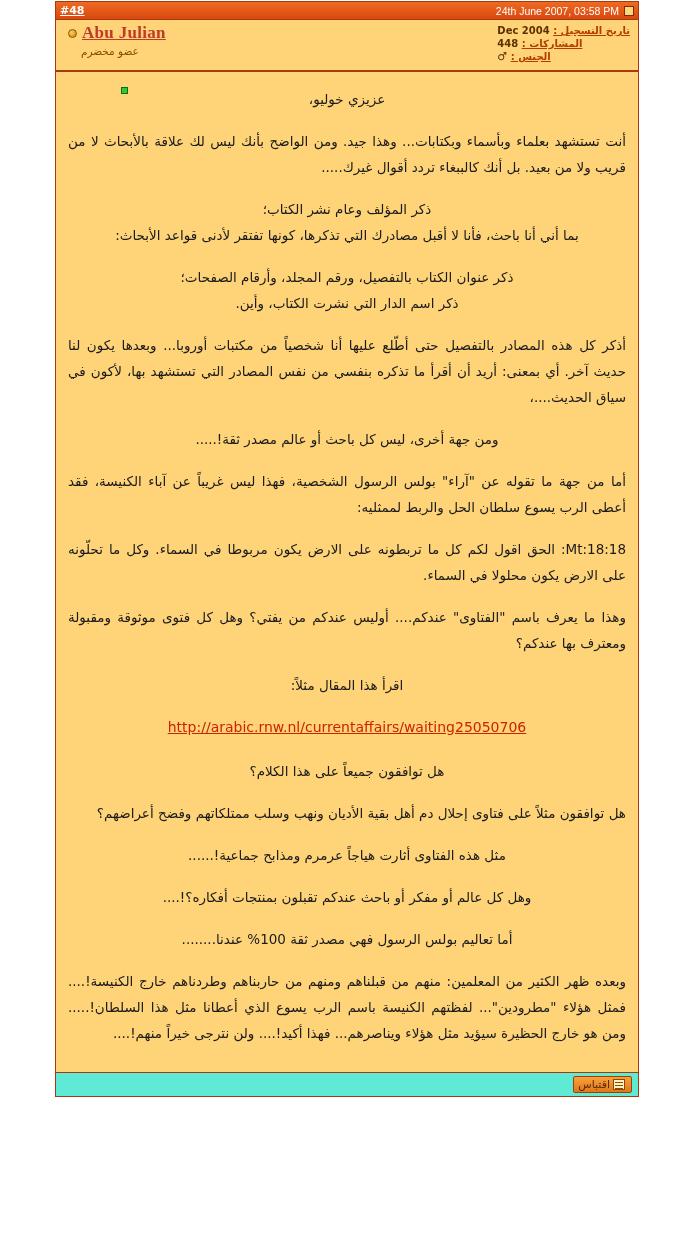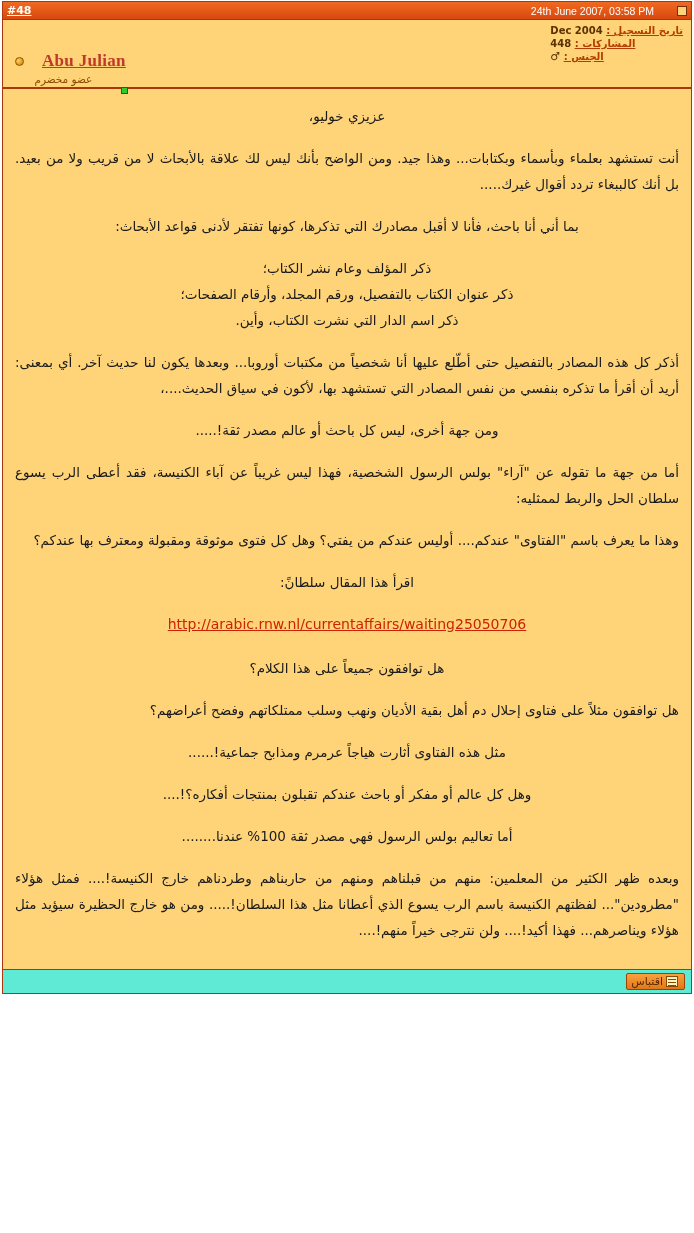--- a/index.html
+++ b/index.html
@@ -9,21 +9,21 @@
     background: #ffffff;
     font-family: "DejaVu Sans", "Liberation Sans", sans-serif;
   }
   .page {
     width: 694px;
     min-height: 1233px;
     background: #ffffff;
     position: relative;
   }
   .post {
-    width: 690px;
+    width: 584px;
     margin: 1px auto 0 auto;
     border: 1px solid #a8390c;
     background: #ffd479;
     direction: rtl;
   }
   
   .post-header {
     display: flex;
     flex-direction: row-reverse;
     align-items: center;
@@ -38,21 +38,21 @@
     color: #ffffff;
     font-size: 11px;
     font-weight: bold;
     text-decoration: underline;
     direction: ltr;
     unicode-bidi: bidi-override;
   }
   .post-date-wrap {
     display: flex;
     align-items: center;
-    gap: 23px;
+    gap: 5px;
     direction: ltr;
   }
   .post-date {
     color: #ffffff;
     font-size: 10.5px;
     font-family: "Liberation Sans", sans-serif;
   }
   .date-icon {
     width: 10px;
     height: 10px;
@@ -98,22 +98,21 @@
   .user-right {
     text-align: left;
     direction: rtl;
     padding-left: 4px;
   }
   .username-line {
     display: flex;
     align-items: center;
     justify-content: flex-start;
     flex-direction: row-reverse;
-    gap: 18px;
-    margin-top: 28px;
+    gap: 5px;
   }
   .username {
     font-size: 17px;
     font-weight: bold;
     color: #c0392b;
     text-decoration: underline;
     font-family: "Liberation Serif", serif;
     letter-spacing: .3px;
   }
   .online-dot {
@@ -249,29 +248,30 @@
           <a class="username" href="#">Abu Julian</a>
         </div>
         <div class="usertitle">عضو مخضرم</div>
       </div>
     </div>
     <span class="green-dot"></span>
 
     <div class="post-body">
       <p class="p-center">عزيزي خوليو،</p>
       <p class="p-justify">أنت تستشهد بعلماء وبأسماء وبكتابات... وهذا جيد. ومن الواضح بأنك ليس لك علاقة بالأبحاث لا من قريب ولا من بعيد. بل أنك كالببغاء تردد أقوال غيرك.....</p>
+      <p class="p-center" style="margin-bottom:0">ذكر المؤلف وعام نشر الكتاب؛</p>
       <p class="p-center">بما أني أنا باحث، فأنا لا أقبل مصادرك التي تذكرها، كونها تفتقر لأدنى قواعد الأبحاث:</p>
-      <p class="p-center" style="margin-bottom:0">ذكر المؤلف وعام نشر الكتاب؛</p>
       <p class="p-center" style="margin-bottom:0">ذكر عنوان الكتاب بالتفصيل، ورقم المجلد، وأرقام الصفحات؛</p>
       <p class="p-center">ذكر اسم الدار التي نشرت الكتاب، وأين.</p>
       <p class="p-justify">أذكر كل هذه المصادر بالتفصيل حتى أطّلع عليها أنا شخصياً من مكتبات أوروبا... وبعدها يكون لنا حديث آخر. أي بمعنى: أريد أن أقرأ ما تذكره بنفسي من نفس المصادر التي تستشهد بها، لأكون في سياق الحديث....،</p>
       <p class="p-center">ومن جهة أخرى، ليس كل باحث أو عالم مصدر ثقة!.....</p>
       <p class="p-justify">أما من جهة ما تقوله عن "آراء" بولس الرسول الشخصية، فهذا ليس غريباً عن آباء الكنيسة، فقد أعطى الرب يسوع سلطان الحل والربط لممثليه:</p>
+      <p class="p-justify">Mt:18:18: الحق اقول لكم كل ما تربطونه على الارض يكون مربوطا في السماء. وكل ما تحلّونه على الارض يكون محلولا في السماء.</p>
       <p class="p-justify">وهذا ما يعرف باسم "الفتاوى" عندكم.... أوليس عندكم من يفتي؟ وهل كل فتوى موثوقة ومقبولة ومعترف بها عندكم؟</p>
-      <p class="p-center">اقرأ هذا المقال سلطانً:</p>
+      <p class="p-center">اقرأ هذا المقال مثلاً:</p>
       <div class="link-line">
         <a href="#">http://arabic.rnw.nl/currentaffairs/waiting25050706</a>
       </div>
       <p class="p-center">هل توافقون جميعاً على هذا الكلام؟</p>
       <p class="p-justify">هل توافقون مثلاً على فتاوى إحلال دم أهل بقية الأديان ونهب وسلب ممتلكاتهم وفضح أعراضهم؟</p>
       <p class="p-center">مثل هذه الفتاوى أثارت هياجاً عرمرم ومذابح جماعية!......</p>
       <p class="p-center">وهل كل عالم أو مفكر أو باحث عندكم تقبلون بمنتجات أفكاره؟!....</p>
       <p class="p-center">أما تعاليم بولس الرسول فهي مصدر ثقة 100% عندنا........</p>
       <p class="sig-block">وبعده ظهر الكثير من المعلمين: منهم من قبلناهم ومنهم من حاربناهم وطردناهم خارج الكنيسة!.... فمثل هؤلاء "مطرودين"... لفظتهم الكنيسة باسم الرب يسوع الذي أعطانا مثل هذا السلطان!..... ومن هو خارج الحظيرة سيؤيد مثل هؤلاء ويناصرهم... فهذا أكيد!.... ولن نترجى خيراً منهم!....</p>
     </div>

